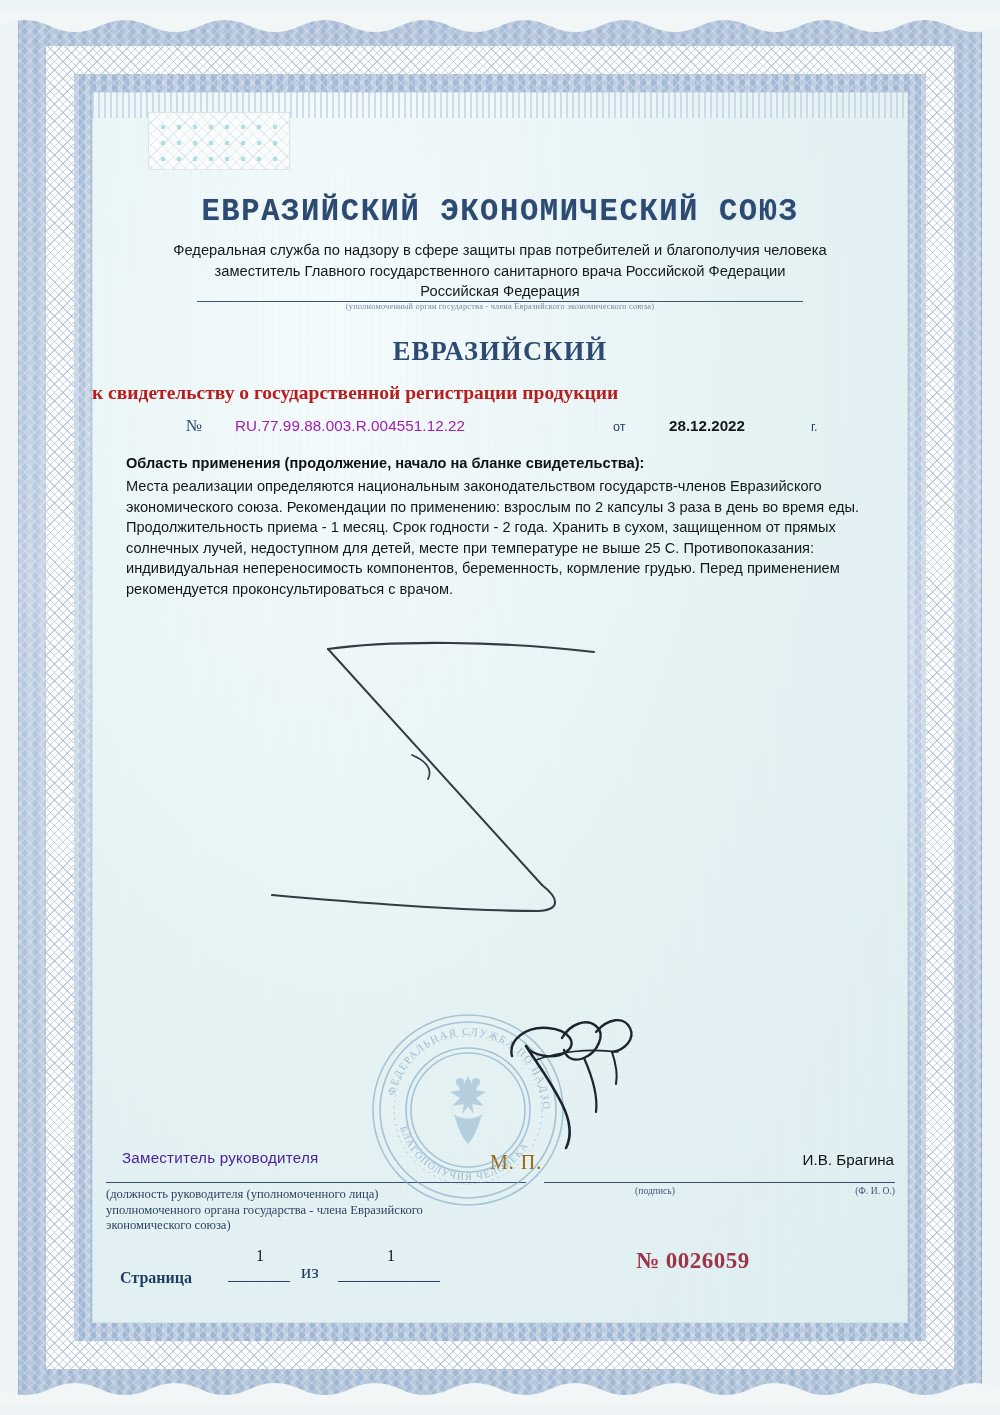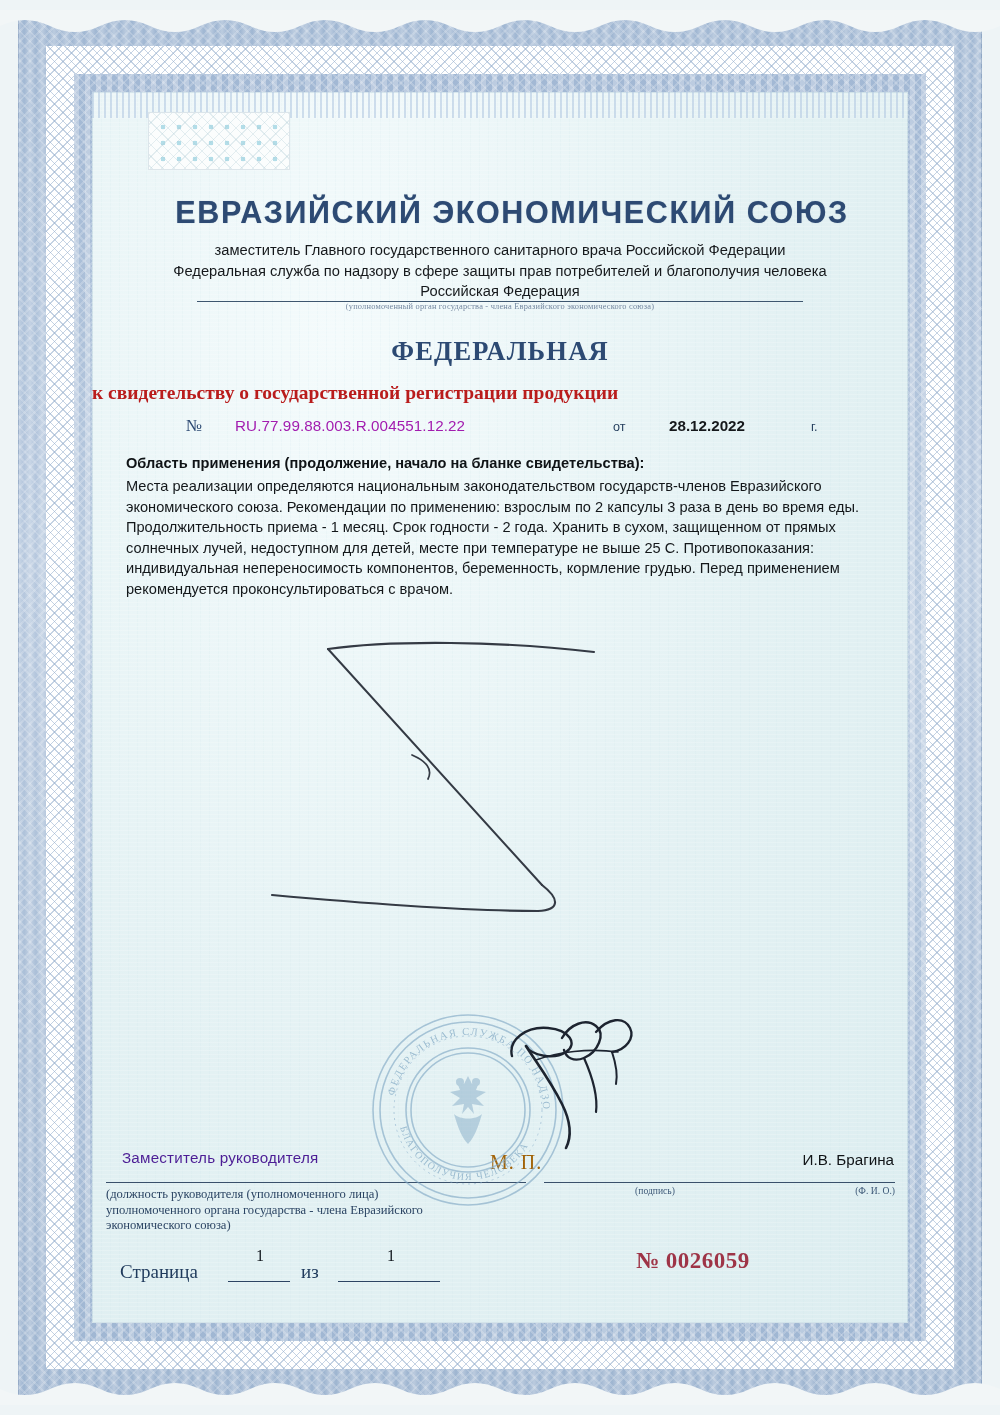--- a/index.html
+++ b/index.html
@@ -100,22 +100,22 @@
     content:"";position:absolute;inset:-10px;
     background-image:
       repeating-linear-gradient(45deg, rgba(170,200,210,.30) 0 1px, rgba(255,255,255,0) 1px 8px),
       repeating-linear-gradient(-45deg, rgba(170,200,210,.30) 0 1px, rgba(255,255,255,0) 1px 8px);
   }
 
   
   .content{position:absolute;left:92px;top:92px;width:816px;height:1231px;}
 
   .title-main{
-    position:absolute;left:12px;top:103px;width:816px;text-align:center;
-    font-family:Liberation Sans, sans-serif;
+    position:absolute;left:0;top:103px;width:816px;text-align:center;
+    font-family:Liberation Mono, monospace;
     font-weight:bold;font-size:30.5px;letter-spacing:1.6px;
     color:#2d4a73;
     text-shadow:0 0 1px rgba(45,74,115,.35);
   }
 
   .org-lines{
     position:absolute;left:0;top:148px;width:816px;text-align:center;
     font-size:14.7px;color:#16191c;line-height:20.5px;
   }
   .org-underline{
@@ -216,22 +216,22 @@
     border-bottom:1.3px solid #39506b;
   }
   .sig-caption-right{
     position:absolute;left:645px;top:58px;width:158px;text-align:right;
     font-family:"Liberation Serif", serif;
     font-size:9.6px;color:#3d5877;
   }
 
   .page-row{position:absolute;left:14px;top:130px;width:480px;height:30px;}
   .page-row .lbl{
-    position:absolute;left:14px;top:4px;
-    font-family:"Liberation Serif", serif;font-size:19px;color:#1f3a5c;
+    position:absolute;left:14px;top:12px;
+    font-family:"Liberation Serif", serif;font-size:16px;color:#1f3a5c;font-weight:bold;
   }
   .page-row .v1{
     position:absolute;left:134px;top:-10px;width:40px;text-align:center;
     font-family:"Liberation Serif", serif;font-size:16px;color:#10161c;
   }
   .page-row .ln1{
     position:absolute;left:122px;top:24px;width:62px;
     border-bottom:1.5px solid #2b4463;
   }
   .page-row .iz{
@@ -282,28 +282,28 @@
   <div class="paper"></div>
   <div class="paper-top-strip"></div>
 
   <div class="holo"></div>
 
   <div class="content">
 
     <div class="title-main">ЕВРАЗИЙСКИЙ ЭКОНОМИЧЕСКИЙ СОЮЗ</div>
 
     <div class="org-lines">
+      <div>Федеральная служба по надзору в сфере защиты прав потребителей и благополучия человека</div>
       <div>заместитель Главного государственного санитарного врача Российской Федерации</div>
-      <div>Федеральная служба по надзору в сфере защиты прав потребителей и благополучия человека</div>
       <div>Российская Федерация</div>
     </div>
     <div class="org-underline"></div>
     <div class="org-caption">(уполномоченный орган государства - члена Евразийского экономического союза)</div>
 
-    <div class="title-prilozhenie">ФЕДЕРАЛЬНАЯ</div>
+    <div class="title-prilozhenie">ЕВРАЗИЙСКИЙ</div>
 
     <div class="subtitle">к свидетельству о государственной регистрации продукции</div>
 
     <div class="regline">
       <span class="no">№</span>
       <span class="regnum">RU.77.99.88.003.R.004551.12.22</span>
       <span class="ot">от</span>
       <span class="date">28.12.2022</span>
       <span class="gd">г.</span>
     </div>

